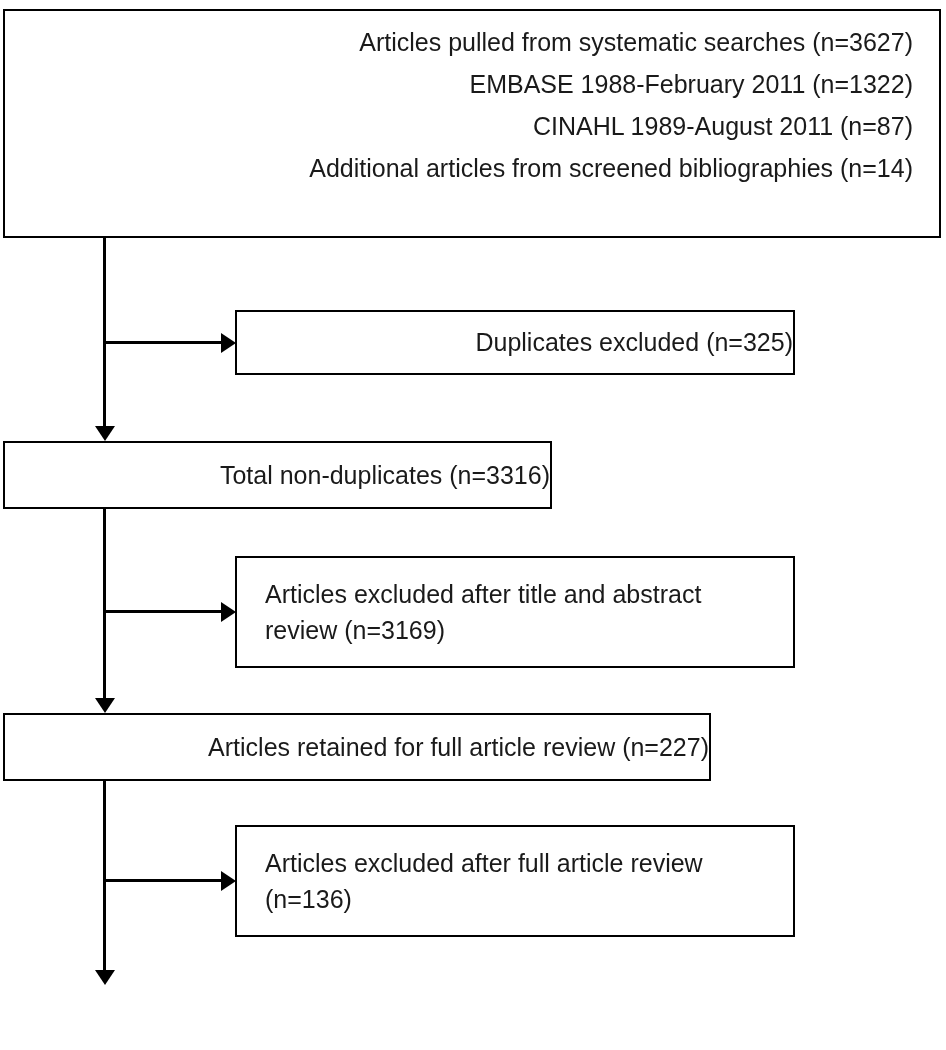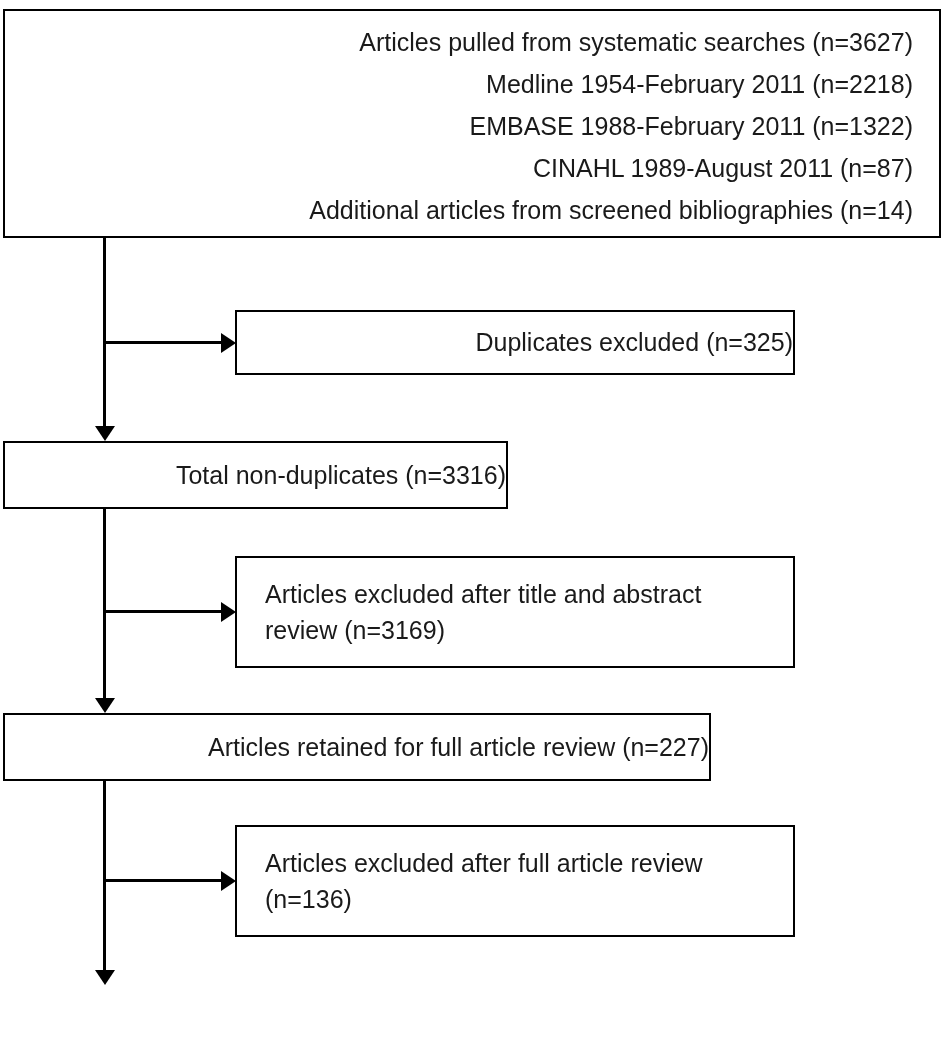--- a/index.html
+++ b/index.html
@@ -34,21 +34,21 @@
     align-items: center;
     padding: 0 22px 0 28px;
     line-height: 36px;
   }
   
   #box-search { left: 3px; top: 9px; width: 938px; height: 229px; padding: 10px 26px; text-align: right; }
   #box-search .line { line-height: 42px; white-space: nowrap; }
   #box-search .indent { padding-left: 74px; }
 
   #box-dup      { left: 235px; top: 310px; width: 560px; height: 65px; }
-  #box-nondup   { left: 3px;   top: 441px; width: 505px; height: 68px; padding-left: 47px; }
+  #box-nondup   { left: 3px;   top: 441px; width: 549px; height: 68px; padding-left: 47px; }
   #box-excl-ta  { left: 235px; top: 556px; width: 560px; height: 112px; justify-content: center; }
   #box-full     { left: 3px;   top: 713px; width: 708px; height: 68px; }
   #box-excl-fa  { left: 235px; top: 825px; width: 560px; height: 112px; }
   #box-included { left: 3px;   top: 985px; width: 708px; height: 62px; }
 
   
   .vline { position: absolute; width: 3px; background: #000000; }
   .hline { position: absolute; height: 3px; background: #000000; }
   .arrow-down {
     position: absolute; width: 0; height: 0;
@@ -76,21 +76,20 @@
   #hline-3 { left: 105px; top: 879px; width: 117px; }
   #ahr-3   { left: 221px; top: 871px; }
 </style>
 </head>
 <body>
 
 <div class="canvas">
 
   <div class="box" id="box-search">
     <div class="line">Articles pulled from systematic searches (n=3627)</div>
-    <div class="line indent">Medline 1954-February 2011 (n=2218)</div>
     <div class="line indent">EMBASE 1988-February 2011 (n=1322)</div>
     <div class="line indent">CINAHL 1989-August 2011 (n=87)</div>
     <div class="line">Additional articles from screened bibliographies (n=14)</div>
   </div>
 
   <div class="vline" id="vline-1"></div>
   <div class="arrow-down" id="ahd-1"></div>
 
   <div class="hline" id="hline-1"></div>
   <div class="arrow-right" id="ahr-1"></div>

